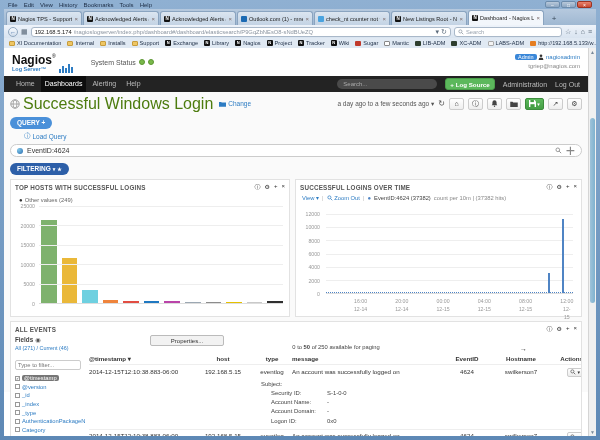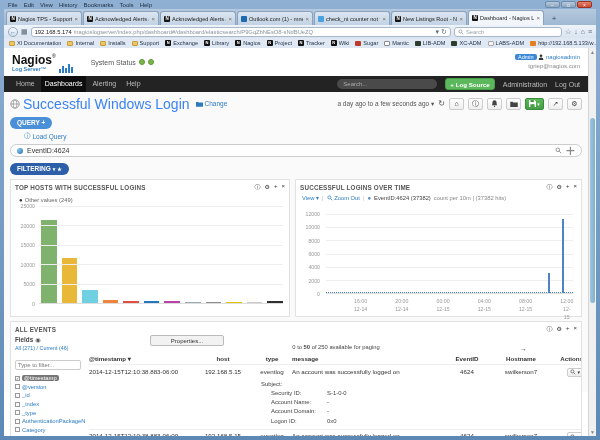--- a/index.html
+++ b/index.html
@@ -69,21 +69,21 @@
   .nav-item { padding:0 4px; line-height:16px; height:16px; }
   .nav-item.active { background:#0d0d0d; color:#fff; }
   .nav-right { margin-left:auto; display:flex; align-items:center; gap:8px; }
   .nav-search { width:100px; height:10px; background:#4a4a4a; border-radius:6px; padding:0 6px; font-size:6px; color:#aaa; line-height:10px; }
   .logsource-btn { background:#5cb85c; border:1px solid #4a9e4a; color:#fff; font-size:6.2px; font-weight:bold; border-radius:3px; padding:1.5px 4px; }
 
   
   .content { height:300px; background:#fafafa; padding:4px 6px 0 6px; position:relative; }
   .dash-header { display:flex; align-items:center; height:15px; }
   .globe { margin-right:3px; }
-  .dash-title { font-size:14px; color:#3b82f6; }
+  .dash-title { font-size:16px; color:#4d7c0f; }
   .change-link { display:flex; align-items:center; gap:2px; margin-left:6px; font-size:6.5px; color:#2d7cc3; }
   .dash-tools { margin-left:auto; display:flex; align-items:center; gap:4px; }
   .time-range { font-size:6.5px; color:#555; }
   .refresh-ic { font-size:8px; color:#555; }
   .tool-btn { width:15px; height:12px; background:linear-gradient(#fff,#eee); border:1px solid #ccc; border-radius:2px; display:flex; align-items:center; justify-content:center; font-size:7px; color:#444; }
   .tool-btn.green { background:linear-gradient(#5cb85c,#459e45); border-color:#3c8c3c; color:#fff; width:19px; gap:1px; }
   .caret { font-size:5px; }
 
   .query-btn { display:inline-block; background:#4a90d9; color:#fff; font-size:6.5px; font-weight:bold; border-radius:7px; padding:2.5px 7px; margin-top:3px; }
   .load-query { display:flex; align-items:center; gap:2px; font-size:6.5px; color:#2d7cc3; margin:3px 0 0 14px; }

